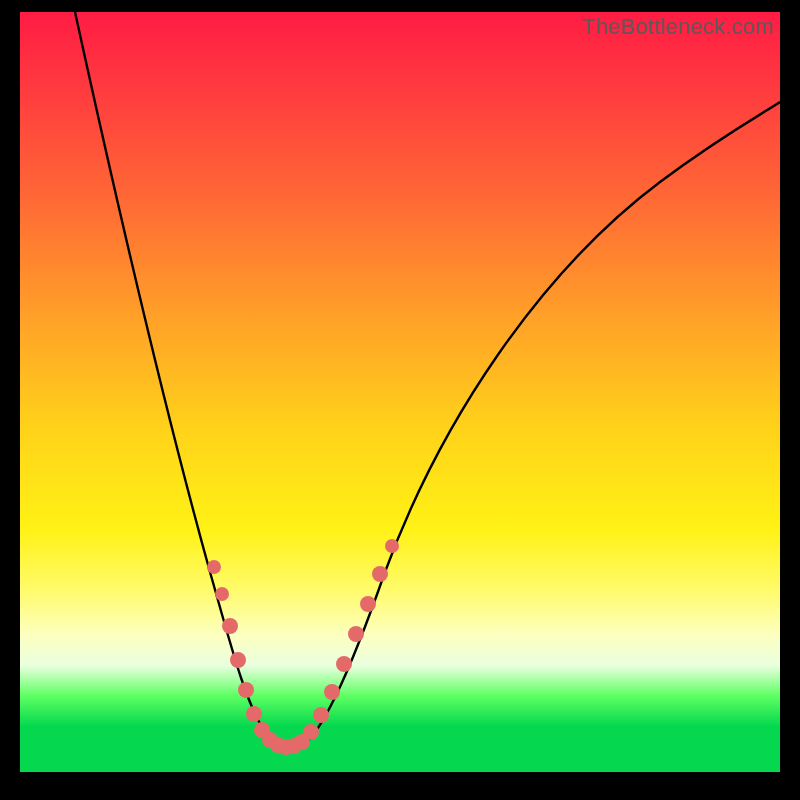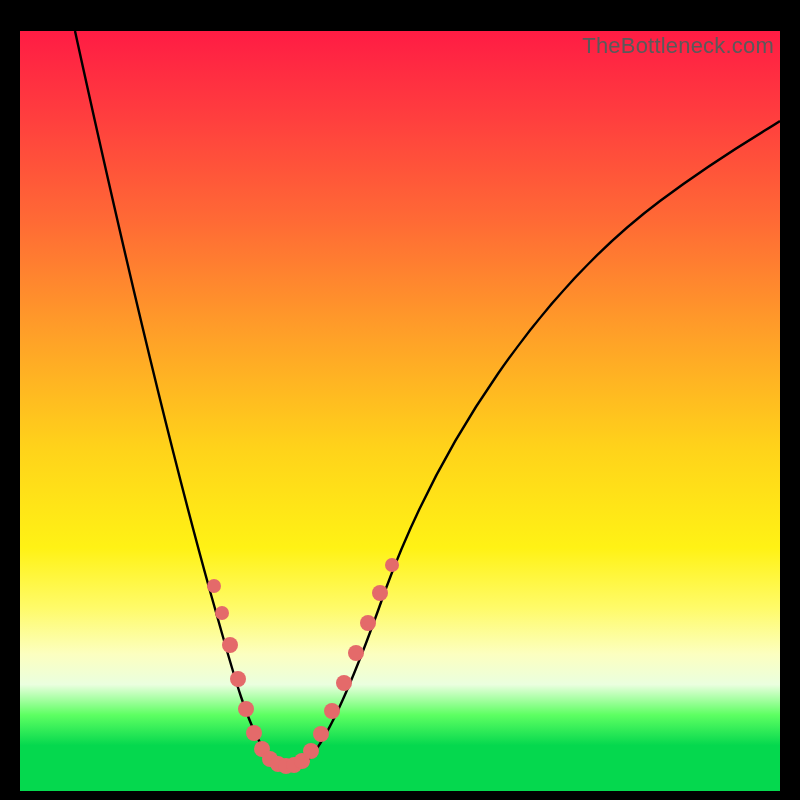--- a/index.html
+++ b/index.html
@@ -7,21 +7,21 @@
     padding: 0;
     width: 800px;
     height: 800px;
     background: #000;
     font-family: Arial, Helvetica, sans-serif;
     overflow: hidden;
   }
   .frame {
     position: absolute;
     left: 20px;
-    top: 31px;
+    top: 12px;
     width: 760px;
     height: 756px;
     background: #fde047;
   }
   .plot {
     position: absolute;
     left: 0;
     top: 0;
     width: 760px;
     height: 760px;

